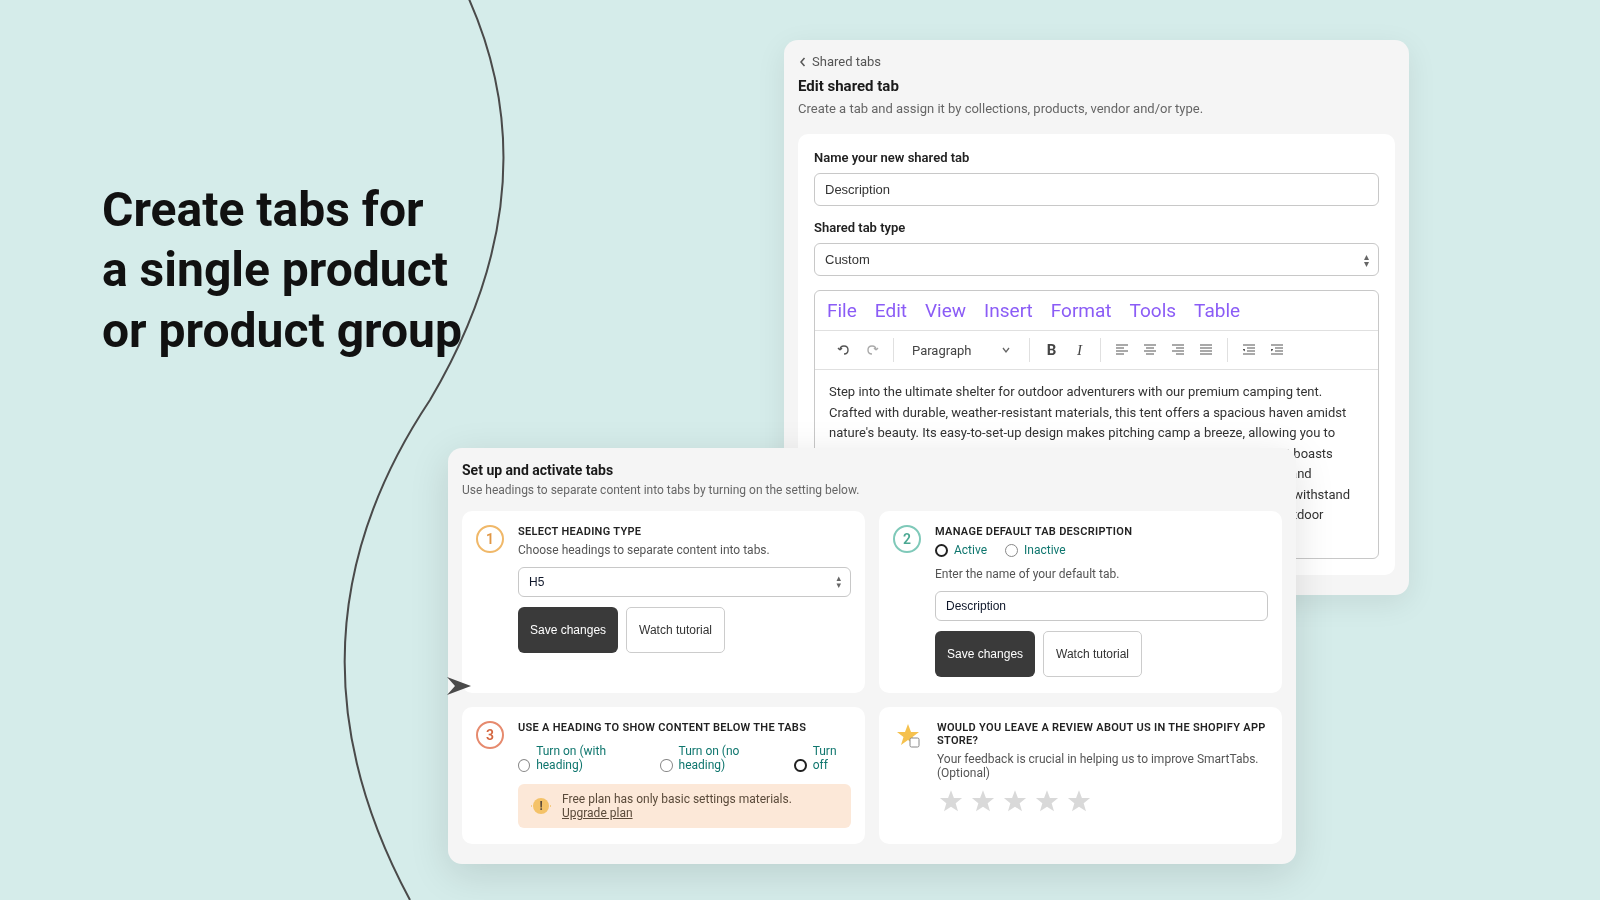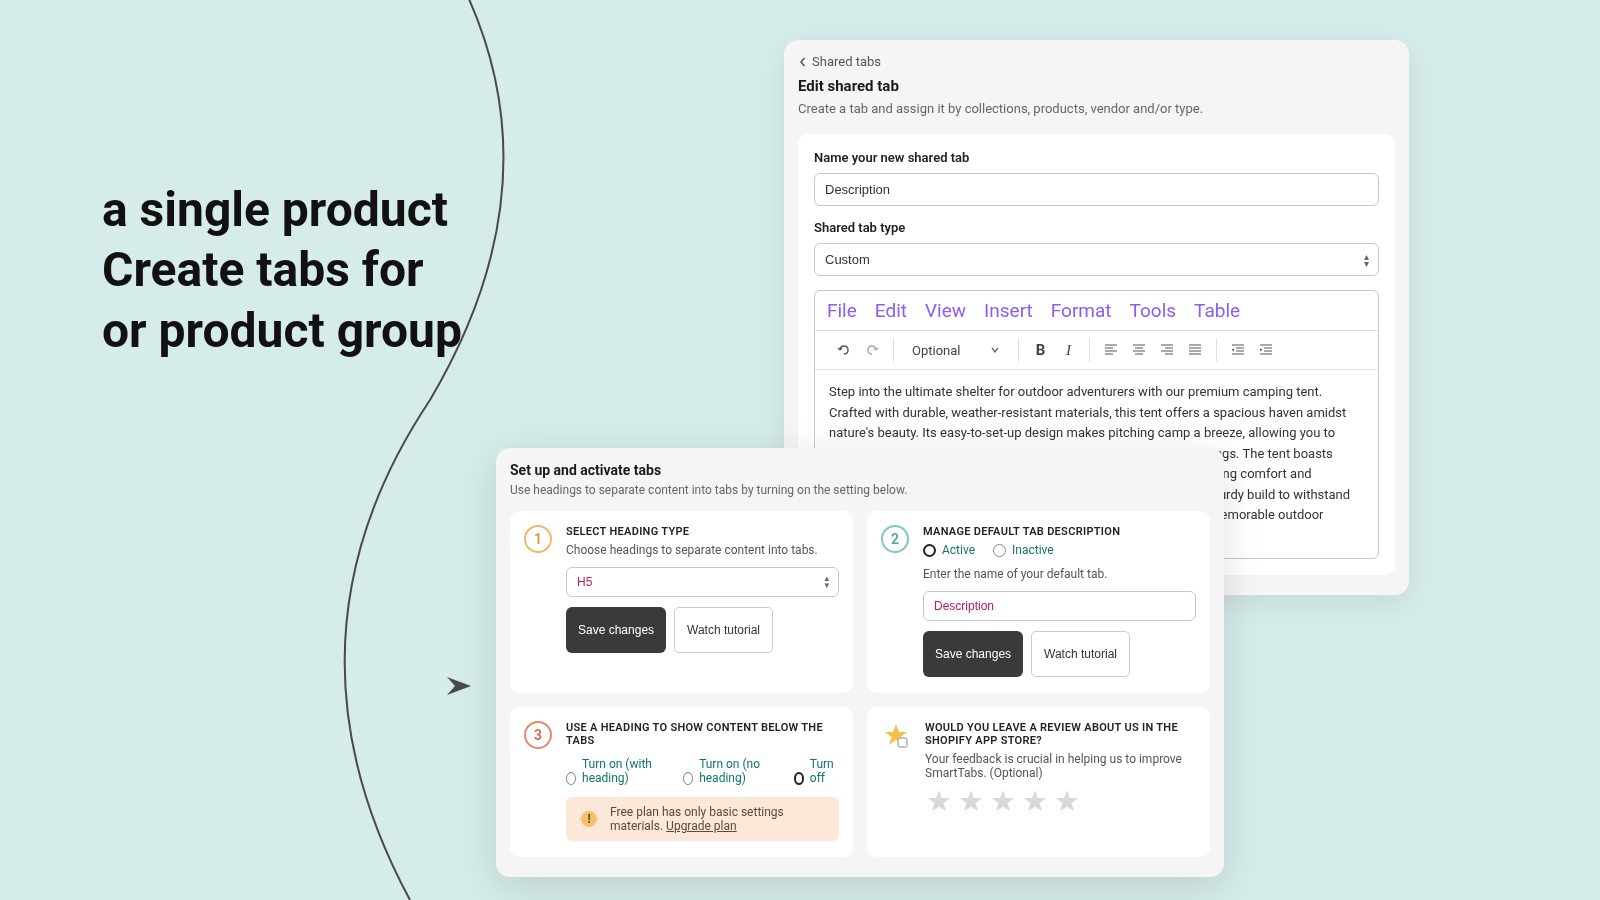--- a/index.html
+++ b/index.html
@@ -19,61 +19,61 @@
 .select-caret { position: absolute; right: 10px; top: 50%; transform: translateY(-50%); font-size: 10px; color: #666; line-height: 0.7; }
 .editor-box { border: 1px solid #c8c8c8; border-radius: 6px; overflow: hidden; }
 .editor-menu { display: flex; gap: 18px; padding: 8px 12px; font-size: 19px; color: #8b5cf6; border-bottom: 1px solid #e0e0e0; }
 .editor-menu span { cursor: pointer; }
 .editor-toolbar { display: flex; align-items: center; padding: 6px 10px; border-bottom: 1px solid #e0e0e0; gap: 2px; }
 .tb-group { display: flex; align-items: center; gap: 2px; padding: 0 6px; }
 .tb-sep { width: 1px; height: 24px; background: #e0e0e0; }
 .tb-btn { width: 26px; height: 26px; display: flex; align-items: center; justify-content: center; color: #444; cursor: pointer; border-radius: 3px; }
 .tb-para { display: flex; align-items: center; gap: 30px; padding: 4px 10px; font-size: 13px; color: #444; cursor: pointer; }
 .editor-body { padding: 12px 14px; font-size: 13px; color: #333; line-height: 1.58; }
-.panel-setup { position: absolute; top: 448px; left: 448px; width: 728px; background: #f5f5f5; border-radius: 14px; box-shadow: 0 10px 40px rgba(0,0,0,0.12); padding: 14px 14px 20px; z-index: 5; margin-left: 48px; }
+.panel-setup { position: absolute; top: 448px; left: 448px; width: 848px; background: #f5f5f5; border-radius: 14px; box-shadow: 0 10px 40px rgba(0,0,0,0.12); padding: 14px 14px 20px; z-index: 5; }
 .setup-title { font-size: 14px; font-weight: 700; color: #1a1a1a; margin-bottom: 5px; }
 .setup-sub { font-size: 12px; color: #666; margin-bottom: 14px; }
 .setup-grid { display: grid; grid-template-columns: 1fr 1fr; gap: 14px; }
 .setup-card { background: #fff; border-radius: 10px; padding: 14px 14px 16px; display: flex; gap: 14px; }
 .step-num { width: 28px; height: 28px; border-radius: 50%; display: flex; align-items: center; justify-content: center; font-size: 14px; font-weight: 600; flex-shrink: 0; }
 .step-num.s1 { border: 2px solid #f0b869; color: #e09644; }
 .step-num.s2 { border: 2px solid #7fc9b9; color: #4aa892; }
 .step-num.s3 { border: 2px solid #e68a6e; color: #d4663f; }
 .step-body { flex: 1; }
 .step-heading { font-size: 11px; font-weight: 600; letter-spacing: 0.3px; color: #222; text-transform: uppercase; margin-bottom: 5px; }
 .step-desc { font-size: 12px; color: #555; margin-bottom: 10px; }
 .btn-row { display: flex; gap: 8px; margin-top: 10px; }
 .btn-dark { background: #3a3a3a; color: #fff; padding: 16px 12px; border-radius: 6px; font-size: 12px; border: none; cursor: pointer; }
 .btn-light { background: #fff; color: #333; padding: 6px 12px; border-radius: 5px; font-size: 12px; border: 1px solid #ccc; cursor: pointer; }
 .radio-row { display: flex; align-items: center; gap: 18px; margin-bottom: 10px; }
 .radio-item { display: flex; align-items: flex-end; gap: 6px; font-size: 12px; color: #0f766e; cursor: pointer; }
 .radio-o { width: 13px; height: 13px; border: 1.5px solid #888; border-radius: 50%; display: inline-block; position: relative; }
 .radio-o.active { border-color: #222; border-width: 2.5px; }
 .radio-o.selected { border-color: #222; border-width: 2.5px; }
-.small-input { width: 100%; padding: 7px 10px; border: 1px solid #c8c8c8; border-radius: 6px; font-size: 12px; color: #be185d; }
+.small-input { width: 100%; padding: 7px 10px; border: 1px solid #c8c8c8; border-radius: 6px; font-size: 12px; color: #0f172a; }
 .notice-bar { display: flex; align-items: center; gap: 10px; background: #fce8d8; padding: 8px 12px; border-radius: 6px; margin-top: 12px; font-size: 12px; color: #5a4a3a; }
 .notice-icon { width: 24px; height: 24px; display: flex; align-items: center; justify-content: center; }
 .notice-text a { color: #5a4a3a; text-decoration: underline; }
 .star-icon { width: 30px; height: 30px; display: flex; align-items: center; justify-content: center; flex-shrink: 0; }
 .stars-row { display: flex; gap: 4px; margin-top: 8px; }
 .star { width: 28px; height: 28px; cursor: pointer; }
 .review-text { font-size: 12px; color: #555; }
 .arrow-svg { position: absolute; top: 675px; left: 445px; z-index: 6; }
 .select-mini { position: relative; width: 100%; }
 </style>
 </head>
 <body>
 
 <svg class="curve" viewBox="0 0 500 900">
   <path d="M 170 -20 Q 270 180, 140 400 Q -20 640, 120 900" stroke="#4a4a4a" stroke-width="2" fill="none"></path>
 </svg>
 
 <div class="headline">
+  <div>Create tabs for</div>
   <div>a single product</div>
-  <div>Create tabs for</div>
   <div>or product group</div>
 </div>
 
 <div class="panel-shared">
   <div class="back-link">
     <svg viewBox="0 0 10 10">
         <path d="M6.5 1 L3 5 L6.5 9" stroke="#555" stroke-width="1.5" fill="none"></path>
       </svg>
     <span>Shared tabs</span>
   </div>
@@ -108,21 +108,21 @@
           <div class="tb-btn">
               <svg width="16" height="16" viewBox="0 0 16 16">
                 <path d="M12 8 Q12 4 8 4 Q4 4 4 8 Q4 12 8 12" stroke="#aaa" stroke-width="1.4" fill="none"></path>
                 <path d="M12 8 L14 6 M12 8 L10 6" stroke="#aaa" stroke-width="1.4" fill="none"></path>
               </svg>
             </div>
         </div>
         <div class="tb-sep"></div>
         <div class="tb-group">
           <div class="tb-para">
-              <span>Optional</span>
+              <span>Paragraph</span>
               <svg width="10" height="10" viewBox="0 0 10 10">
                 <path d="M2 3 L5 7 L8 3" stroke="#666" stroke-width="1.3" fill="none"></path>
               </svg>
             </div>
         </div>
         <div class="tb-sep"></div>
         <div class="tb-group">
           <div class="tb-btn" style="font-weight:700;font-size:15px">B</div>
           <div class="tb-btn" style="font-style:italic;font-family:serif;font-size:15px">I</div>
         </div>

